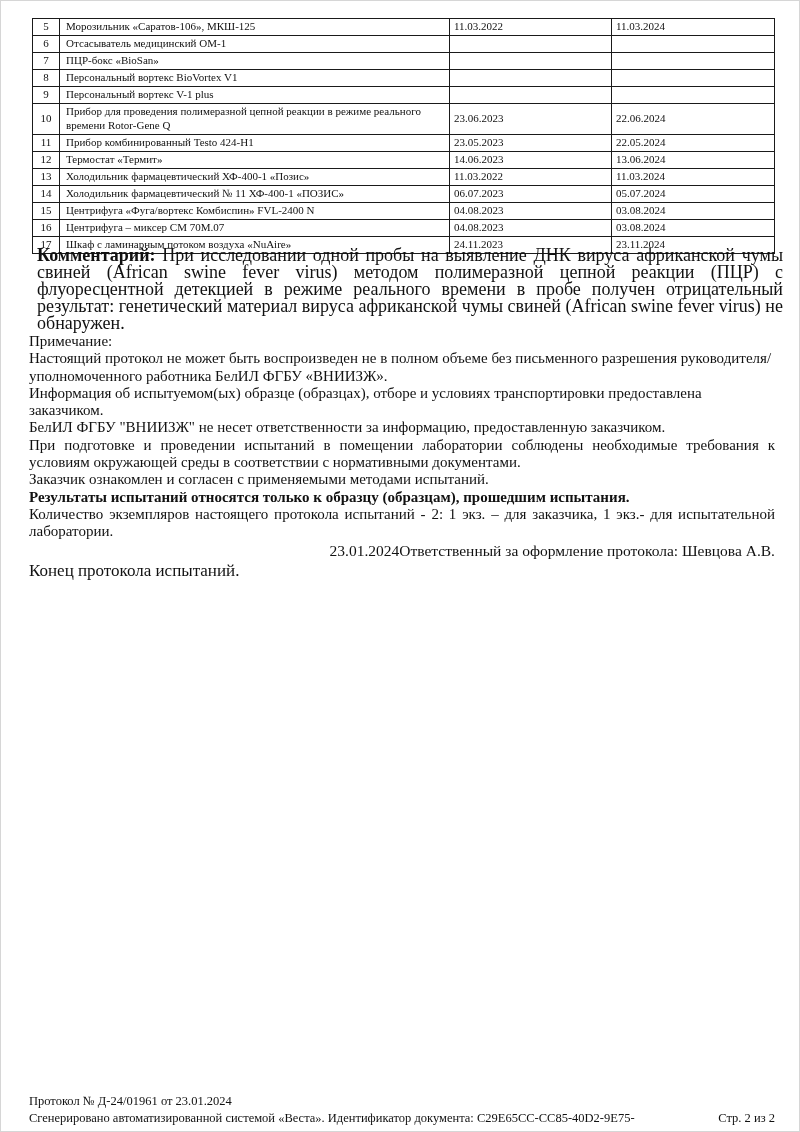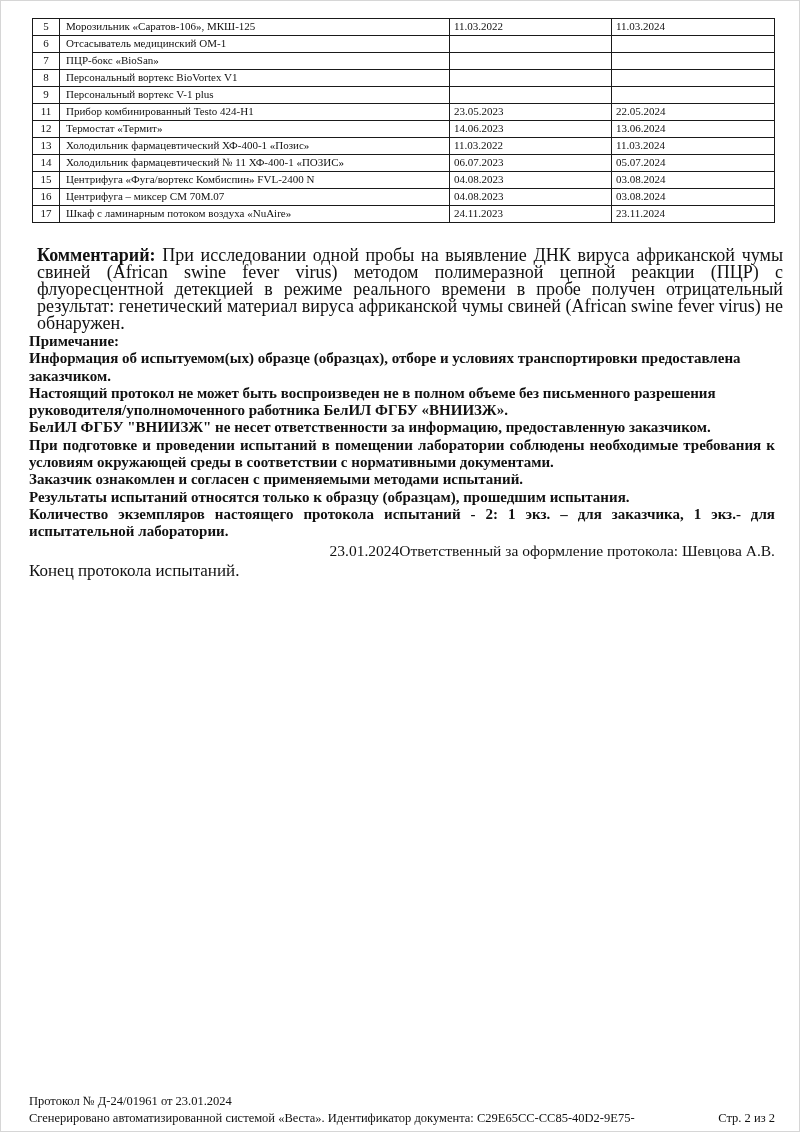--- a/index.html
+++ b/index.html
@@ -34,21 +34,21 @@
   .comment{
     position:absolute;top:246px;left:28px;width:746px;
     font-size:18px;line-height:16.9px;
     text-align:justify;
     margin-left:8px;
   }
   .notes{
     position:absolute;top:332px;left:28px;width:746px;
     font-size:15px;line-height:17.3px;
   }
-  .notes p{margin:0;font-weight:bold;}
+  .notes p{margin:0;}
   .notes p.justify{text-align:justify;}
   .notes p.bold{font-weight:bold;}
   .sig{
     position:absolute;top:541px;left:28px;width:746px;
     font-size:15.5px;line-height:18px;
   }
   .sig-row{display:flex;justify-content:flex-end;}
   .end-note{margin-top:2px;font-size:17px;}
   
   .footer{
@@ -96,20 +96,26 @@
           <td class="date"></td>
           <td class="date"></td>
         </tr>
         <tr>
           <td class="num">9</td>
           <td class="name">Персональный вортекс V-1 plus</td>
           <td class="date"></td>
           <td class="date"></td>
         </tr>
         <tr>
+          <td class="num">10</td>
+          <td class="name">Прибор для проведения полимеразной цепной реакции в режиме реального времени Rotor-Gene Q</td>
+          <td class="date">23.06.2023</td>
+          <td class="date">22.06.2024</td>
+        </tr>
+        <tr>
           <td class="num">11</td>
           <td class="name">Прибор комбинированный Testo 424-H1</td>
           <td class="date">23.05.2023</td>
           <td class="date">22.05.2024</td>
         </tr>
         <tr>
           <td class="num">12</td>
           <td class="name">Термостат «Термит»</td>
           <td class="date">14.06.2023</td>
           <td class="date">13.06.2024</td>
@@ -145,22 +151,22 @@
           <td class="date">23.11.2024</td>
         </tr>
       </tbody>
   </table>
 
   <div class="comment"><b>Комментарий:</b><span> При исследовании одной пробы на выявление ДНК вируса африканской чумы свиней (African swine fever virus) методом полимеразной цепной реакции (ПЦР) с флуоресцентной детекцией в режиме реального времени в пробе получен отрицательный результат: генетический материал вируса африканской чумы свиней (African swine fever virus) не обнаружен.</span></div>
 
   <div class="notes">
     <p>Примечание:</p>
     <div id="notes-list">
+        <p class="">Настоящий протокол не может быть воспроизведен не в полном объеме без письменного разрешения руководителя/уполномоченного работника БелИЛ ФГБУ «ВНИИЗЖ».</p>
         <p class="">Информация об испытуемом(ых) образце (образцах), отборе и условиях транспортировки предоставлена заказчиком.</p>
-        <p class="">Настоящий протокол не может быть воспроизведен не в полном объеме без письменного разрешения руководителя/уполномоченного работника БелИЛ ФГБУ «ВНИИЗЖ».</p>
         <p class="">БелИЛ ФГБУ "ВНИИЗЖ" не несет ответственности за информацию, предоставленную заказчиком.</p>
         <p class="justify">При подготовке и проведении испытаний в помещении лаборатории соблюдены необходимые требования к условиям окружающей среды в соответствии с нормативными документами.</p>
         <p class="">Заказчик ознакомлен и согласен с применяемыми методами испытаний.</p>
         <p class="bold ">Результаты испытаний относятся только к образцу (образцам), прошедшим испытания.</p>
         <p class="justify">Количество экземпляров настоящего протокола испытаний - 2: 1 экз. – для заказчика, 1 экз.- для испытательной лаборатории.</p>
       </div>
   </div>
 
   <div class="sig">
     <div class="sig-row">

